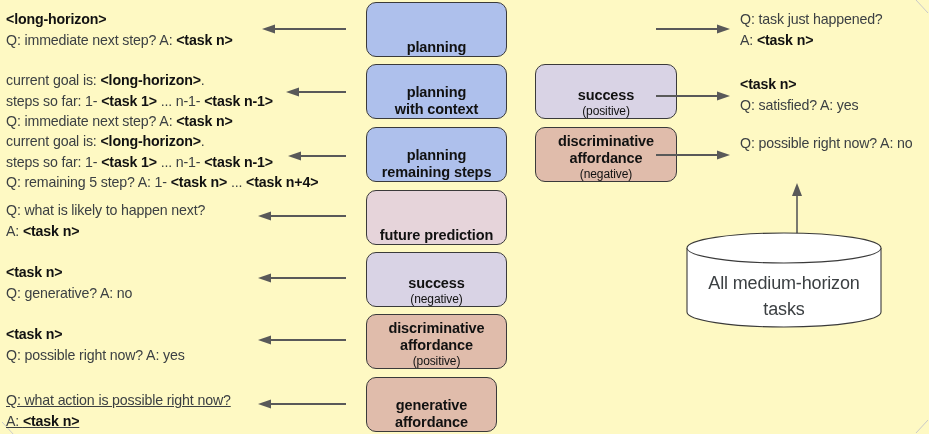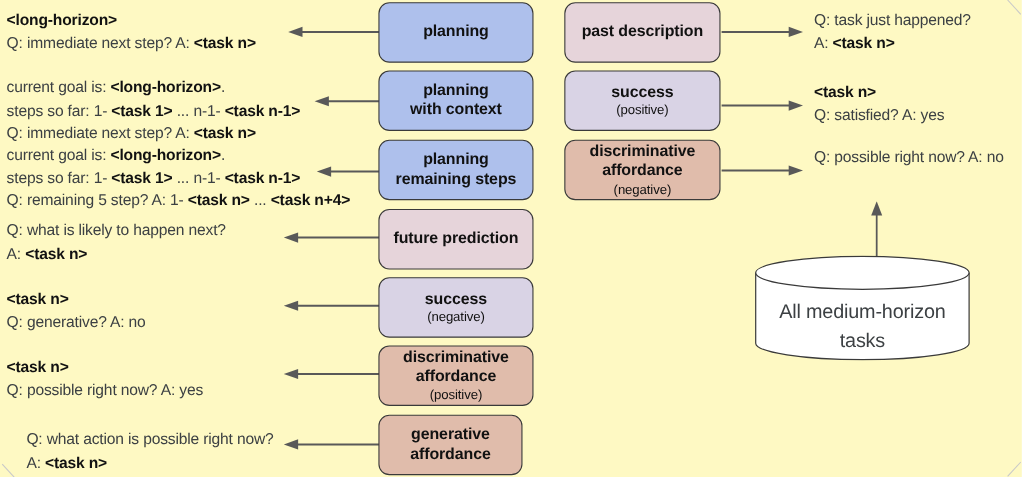--- a/index.html
+++ b/index.html
@@ -16,24 +16,25 @@
     overflow: hidden;
   }
   .box {
     position: absolute;
     box-sizing: border-box;
     border: 1.6px solid #3a3a3a;
     border-radius: 10px;
     display: flex;
     flex-direction: column;
     align-items: center;
-    justify-content: center;
+    justify-content: flex-end;
     text-align: center;
     line-height: 1.18;
     color: #111111;
+    margin-left: 22px;
   }
   .box .ttl {
     font-weight: bold;
     font-size: 14.5px;
     letter-spacing: -0.1px;
   }
   .box .sub {
     font-weight: normal;
     font-size: 12px;
     letter-spacing: -0.1px;
@@ -108,21 +109,21 @@
   <div class="note" style="left:6px; top:262px;">
     <div><b>&lt;task n&gt;</b></div>
     <div><span>Q: generative? A: no</span></div>
   </div>
 
   <div class="note" style="left:6px; top:324px;">
     <div><b>&lt;task n&gt;</b></div>
     <div><span>Q: possible right now? A: yes</span></div>
   </div>
 
-  <div class="note" style="left:24px; top:390px;">
+  <div class="note" style="left:6px; top:390px;text-decoration:underline;">
     <div><span>Q: what action is possible right now?</span></div>
     <div><span>A: </span><b>&lt;task n&gt;</b></div>
   </div>
 
   <div class="arrow" style="left:262px; top:23px; width:84px;">
     <svg width="84" height="12" viewBox="0 0 84 12">
         <path d="M84 6 L12 6" stroke="#595959" stroke-width="1.8" fill="none"></path>
         <path d="M0 6 L13 1.4 L13 10.6 Z" fill="#595959"></path>
       </svg>
   </div>
@@ -190,23 +191,20 @@
     <div class="ttl">discriminative</div>
     <div class="ttl">affordance</div>
     <div class="sub">(positive)</div>
   </div>
 
   <div class="box" style="left:344px; top:377px; width:131px; height:55px; background:#e0bcab;">
     <div class="ttl">generative</div>
     <div class="ttl">affordance</div>
   </div>
 
-  <div class="box" style="left:513px; top:2px; width:142px; height:55px; background:#e6d4da;">
-    <div class="ttl">past description</div>
-  </div>
 
   <div class="box" style="left:513px; top:64px; width:142px; height:55px; background:#d9d3e5;">
     <div class="ttl">success</div>
     <div class="sub">(positive)</div>
   </div>
 
   <div class="box" style="left:513px; top:127px; width:142px; height:55px; background:#e0bcab;">
     <div class="ttl">discriminative</div>
     <div class="ttl">affordance</div>
     <div class="sub">(negative)</div>

